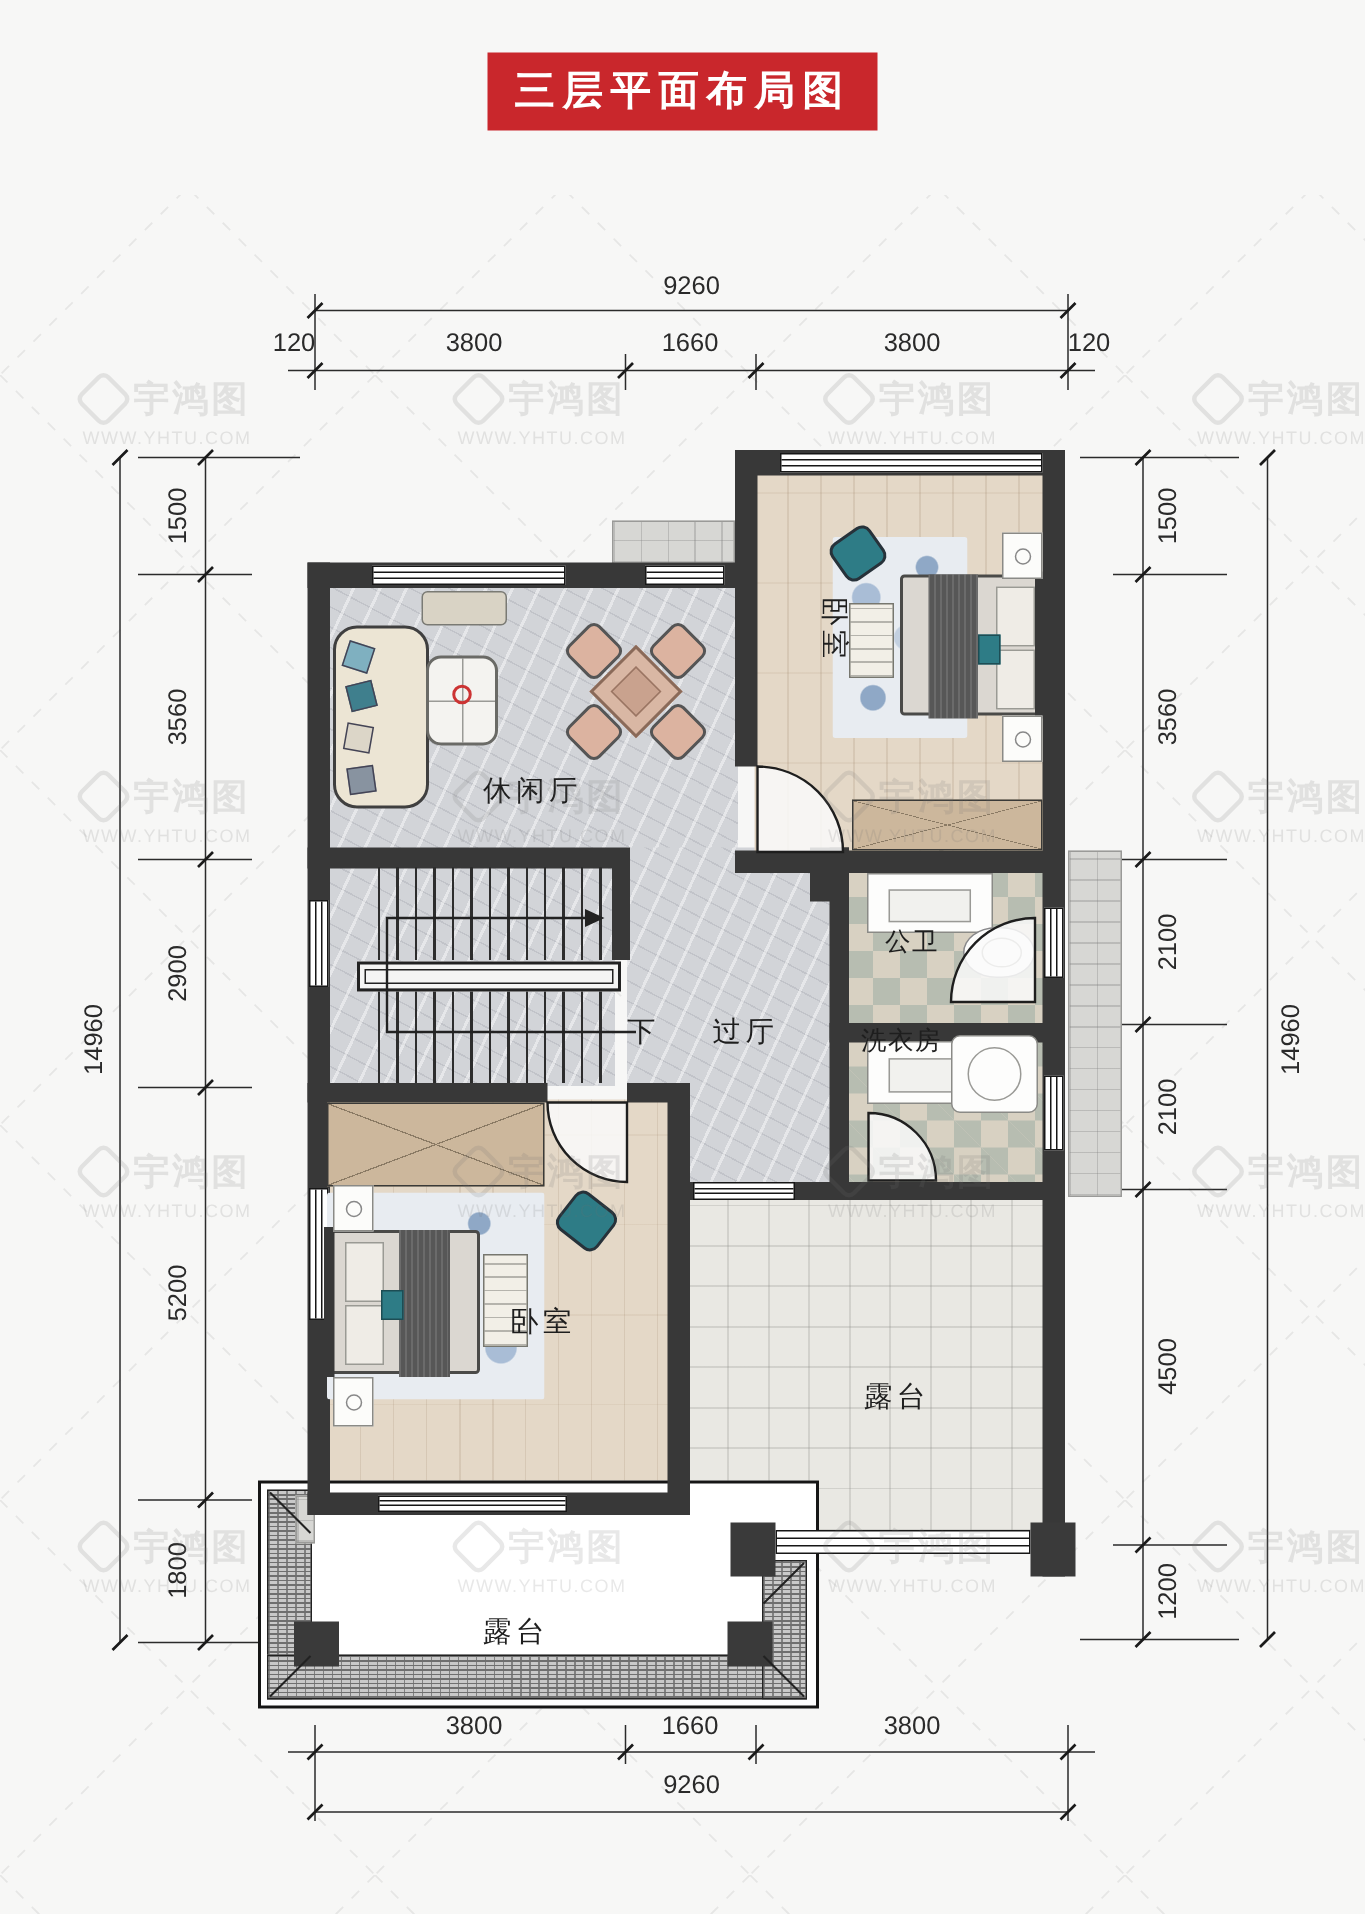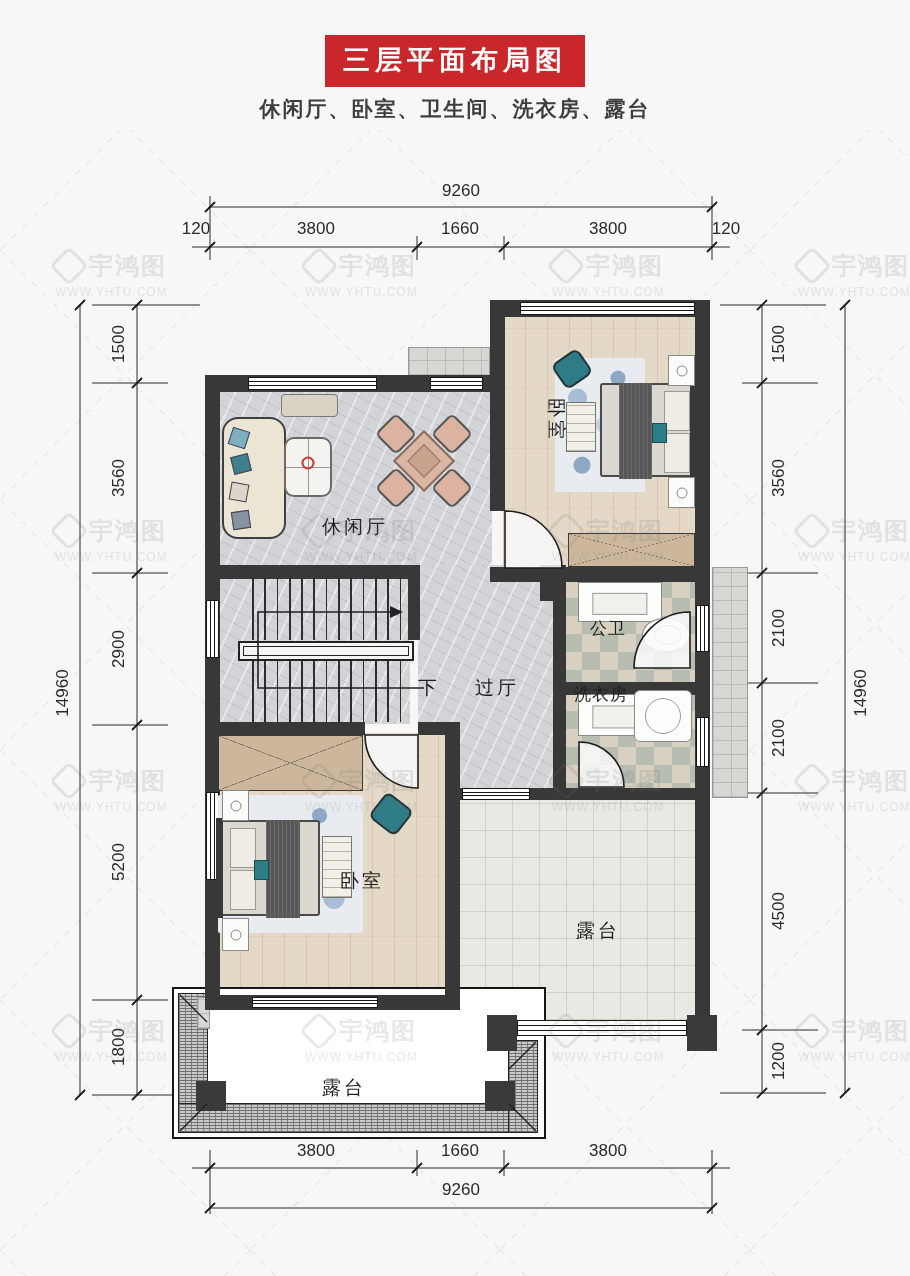--- a/index.html
+++ b/index.html
@@ -116,21 +116,20 @@
   <svg class="bgpat" width="910" height="1276">
     <defs>
       <pattern id="xpat" width="250" height="250" patternUnits="userSpaceOnUse">
         <path d="M0 0 L250 250 M250 0 L0 250" stroke="#b9b9b9" stroke-width="1.2" stroke-dasharray="7 8" fill="none"></path>
       </pattern>
     </defs>
     <rect x="0" y="130" width="910" height="1146" fill="url(#xpat)" opacity="0.5"></rect>
   </svg>
 
   <div class="title-box">三层平面布局图</div>
-  <div class="subtitle">休闲厅、卧室、卫生间、洗衣房、露台</div>
 
   <svg class="dims" width="910" height="1276">
     <g stroke="#2b2b2b" stroke-width="1" fill="none">
 
       <path d="M210 196V260 M712 196V260 M417 236V260 M504 236V260"></path>
 
       <path d="M210 207H712 M192 247H730"></path>
 
       <path d="M210 1150V1214 M712 1150V1214 M417 1150V1176 M504 1150V1176"></path>
       <path d="M192 1168H730 M210 1208H712"></path>

